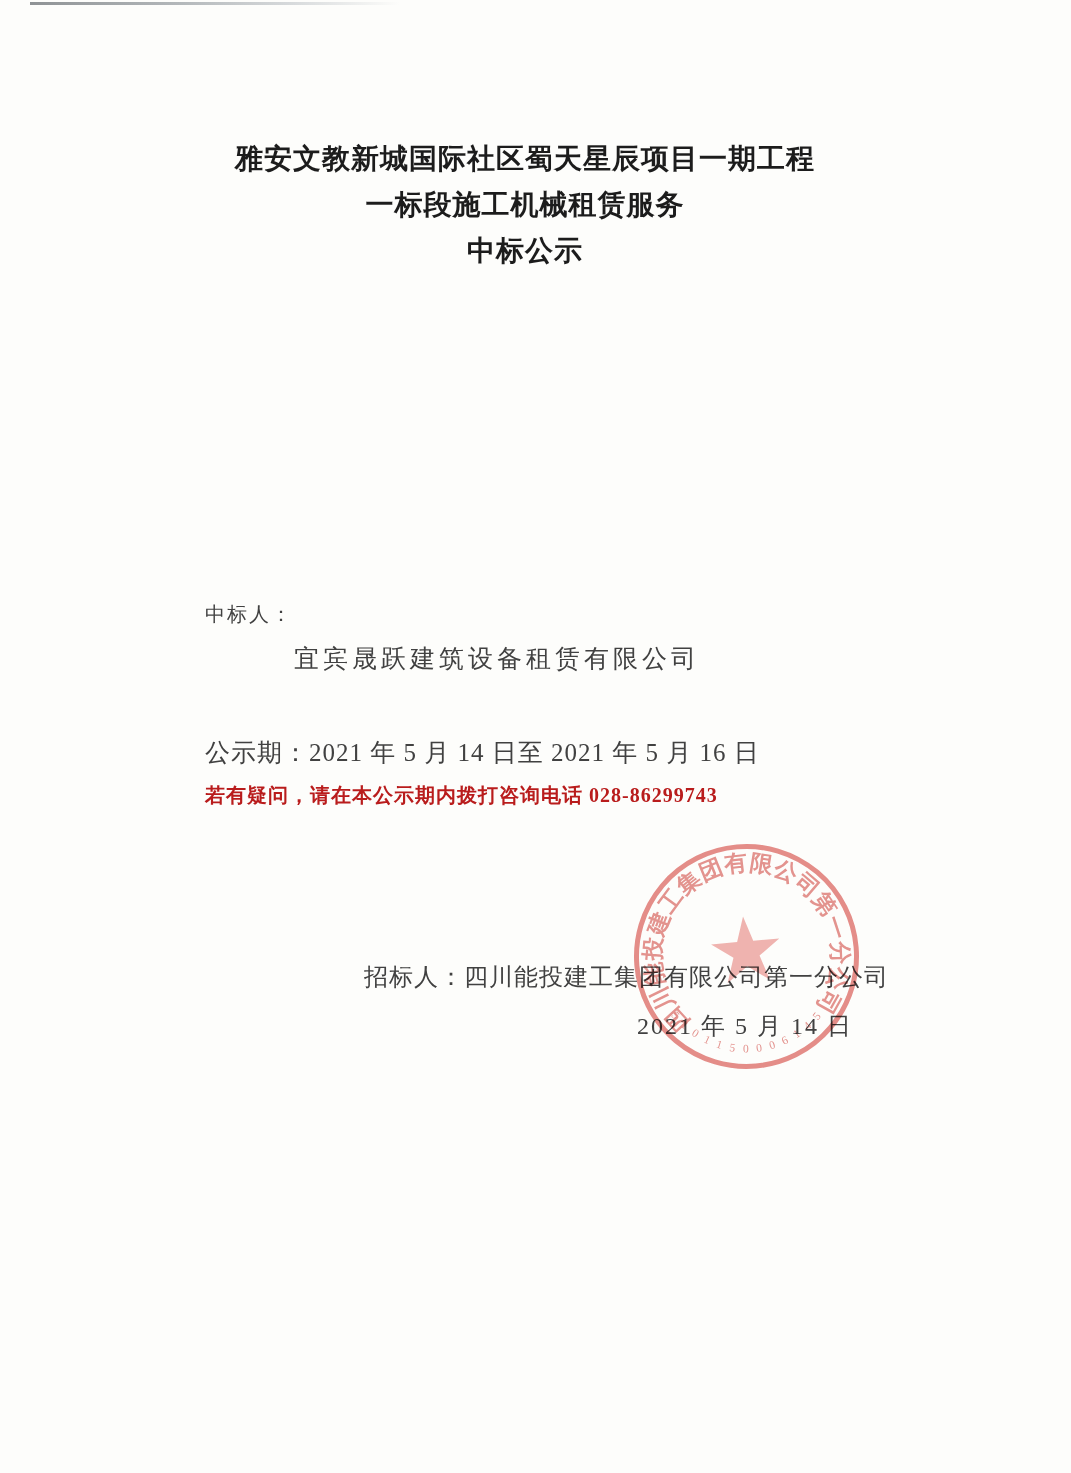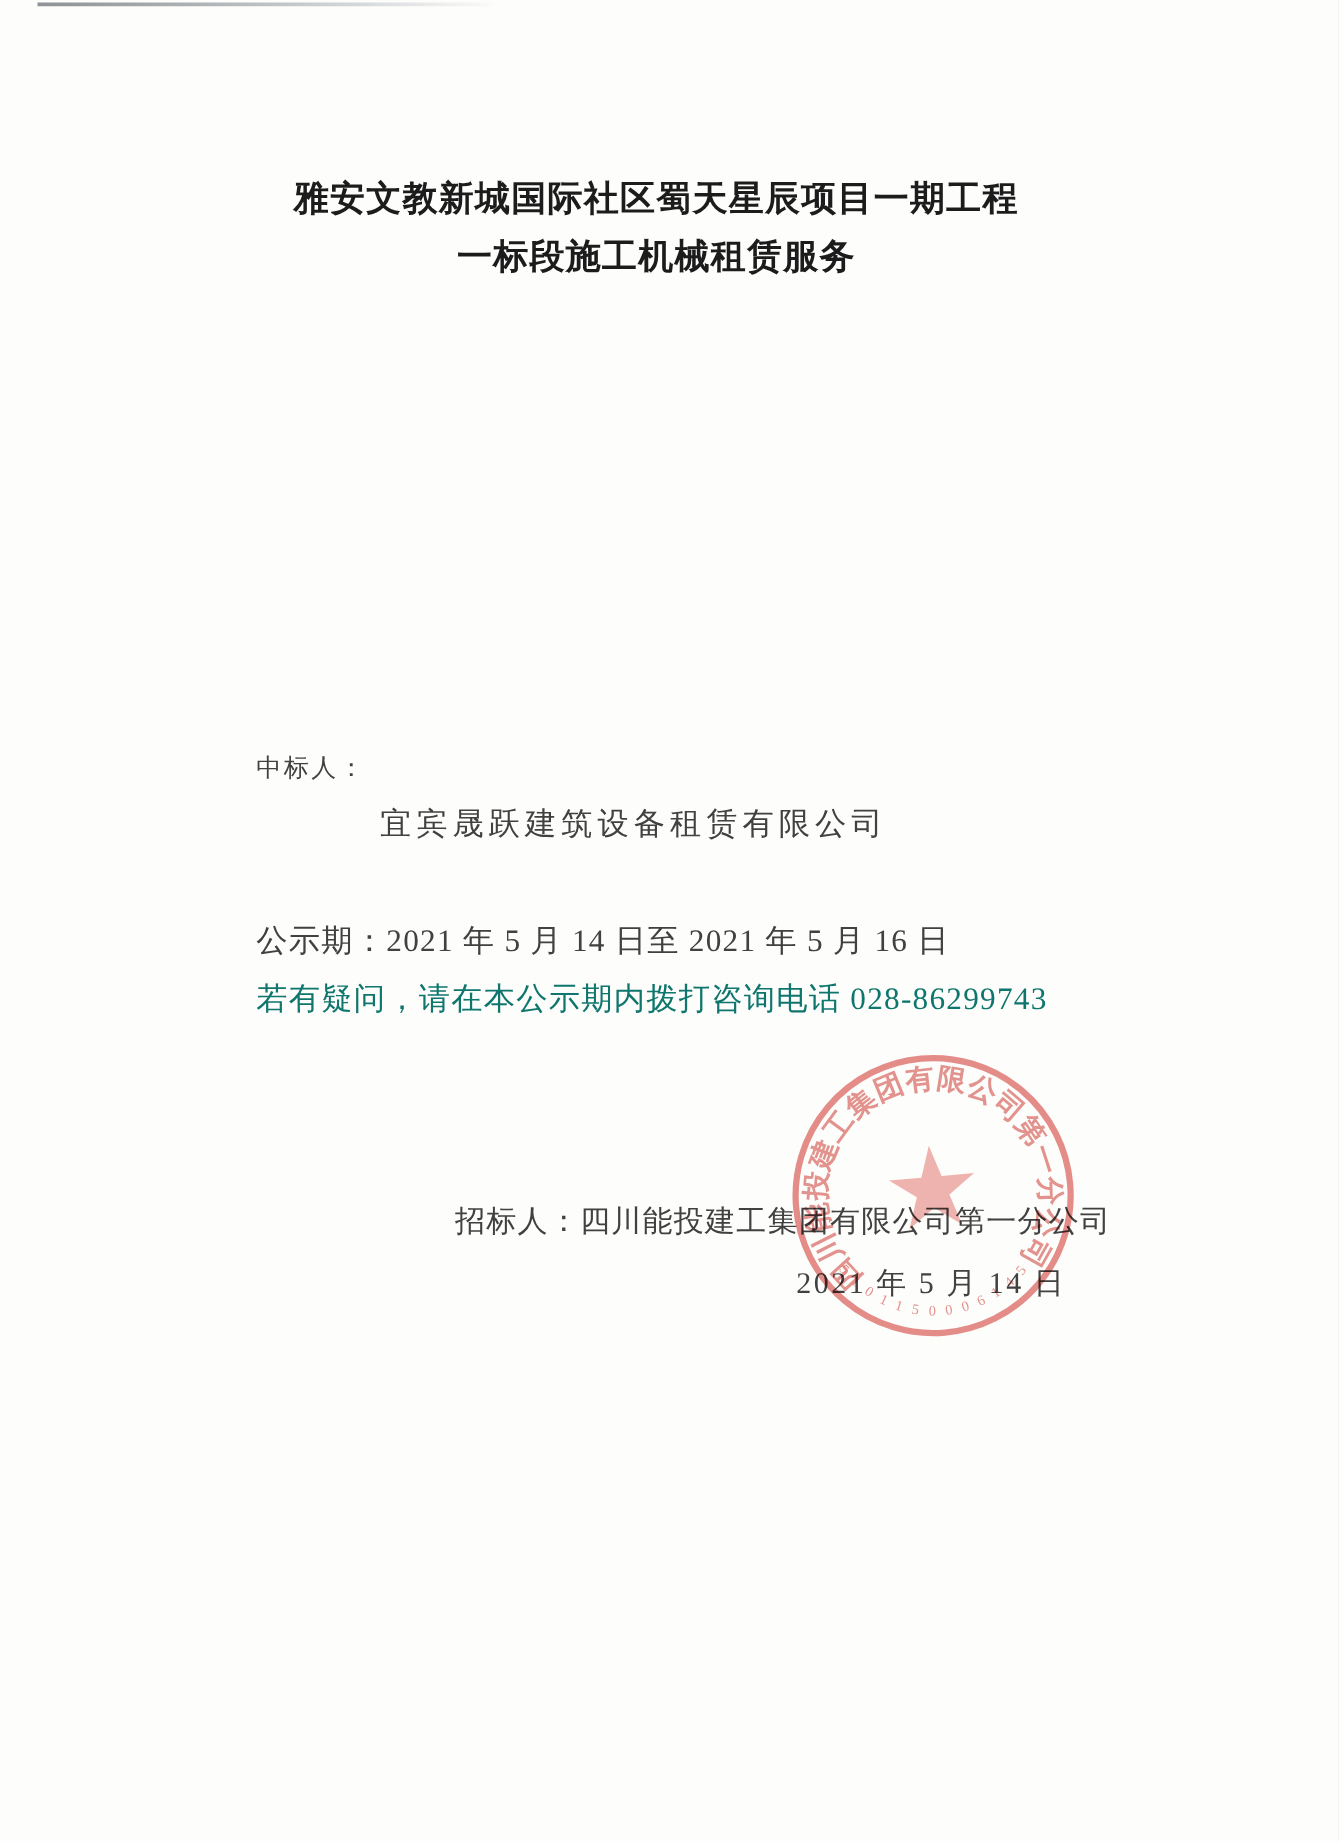--- a/index.html
+++ b/index.html
@@ -44,36 +44,37 @@
   .body-line { white-space: nowrap; }
   .body-line.indent { text-indent: 2.1em; }
   .winner-label {
     position: absolute;
     top: 601px; left: 205px;
     font-size: 20px; letter-spacing: 2px; color: #414141;
     white-space: nowrap;
   }
   .winner-name {
     position: absolute;
-    top: 642px; left: 304px;
+    top: 642px; left: 294px;
     font-size: 25px; letter-spacing: 4px; color: #414141;
     white-space: nowrap;
   }
   .period-line {
     position: absolute;
     top: 736px; left: 205px;
     font-size: 25px; letter-spacing: 1px; color: #414141;
     white-space: nowrap;
     text-align: center;
   }
   .contact-line {
     position: absolute;
     top: 782px; left: 205px;
-    font-size: 25px; letter-spacing: 1px; color: #0f766e;
+    font-size: 20px; letter-spacing: 1px; color: #b91c1c;
     white-space: nowrap;
+    font-weight: bold;
   }
   .tenderer-line {
     position: absolute;
     top: 961px; left: 364px;
     font-size: 24px; letter-spacing: 1px; color: #414141;
     white-space: nowrap;
     z-index: 1;
   }
   .date-line {
     position: absolute;
@@ -99,20 +100,21 @@
 </head>
 <body>
 
 <div class="page">
 
   <div class="scan-artifact"></div>
 
   <div class="title-block">
     <div>雅安文教新城国际社区蜀天星辰项目一期工程</div>
     <div>一标段施工机械租赁服务</div>
+    <div>中标公示</div>
   </div>
 
 
   <div class="winner-label">中标人：</div>
   <div class="winner-name">宜宾晟跃建筑设备租赁有限公司</div>
 
   <div class="period-line">公示期：2021 年 5 月 14 日至 2021 年 5 月 16 日</div>
   <div class="contact-line">若有疑问，请在本公示期内拨打咨询电话 028-86299743</div>
 
   <div class="tenderer-line">招标人：四川能投建工集团有限公司第一分公司</div>

